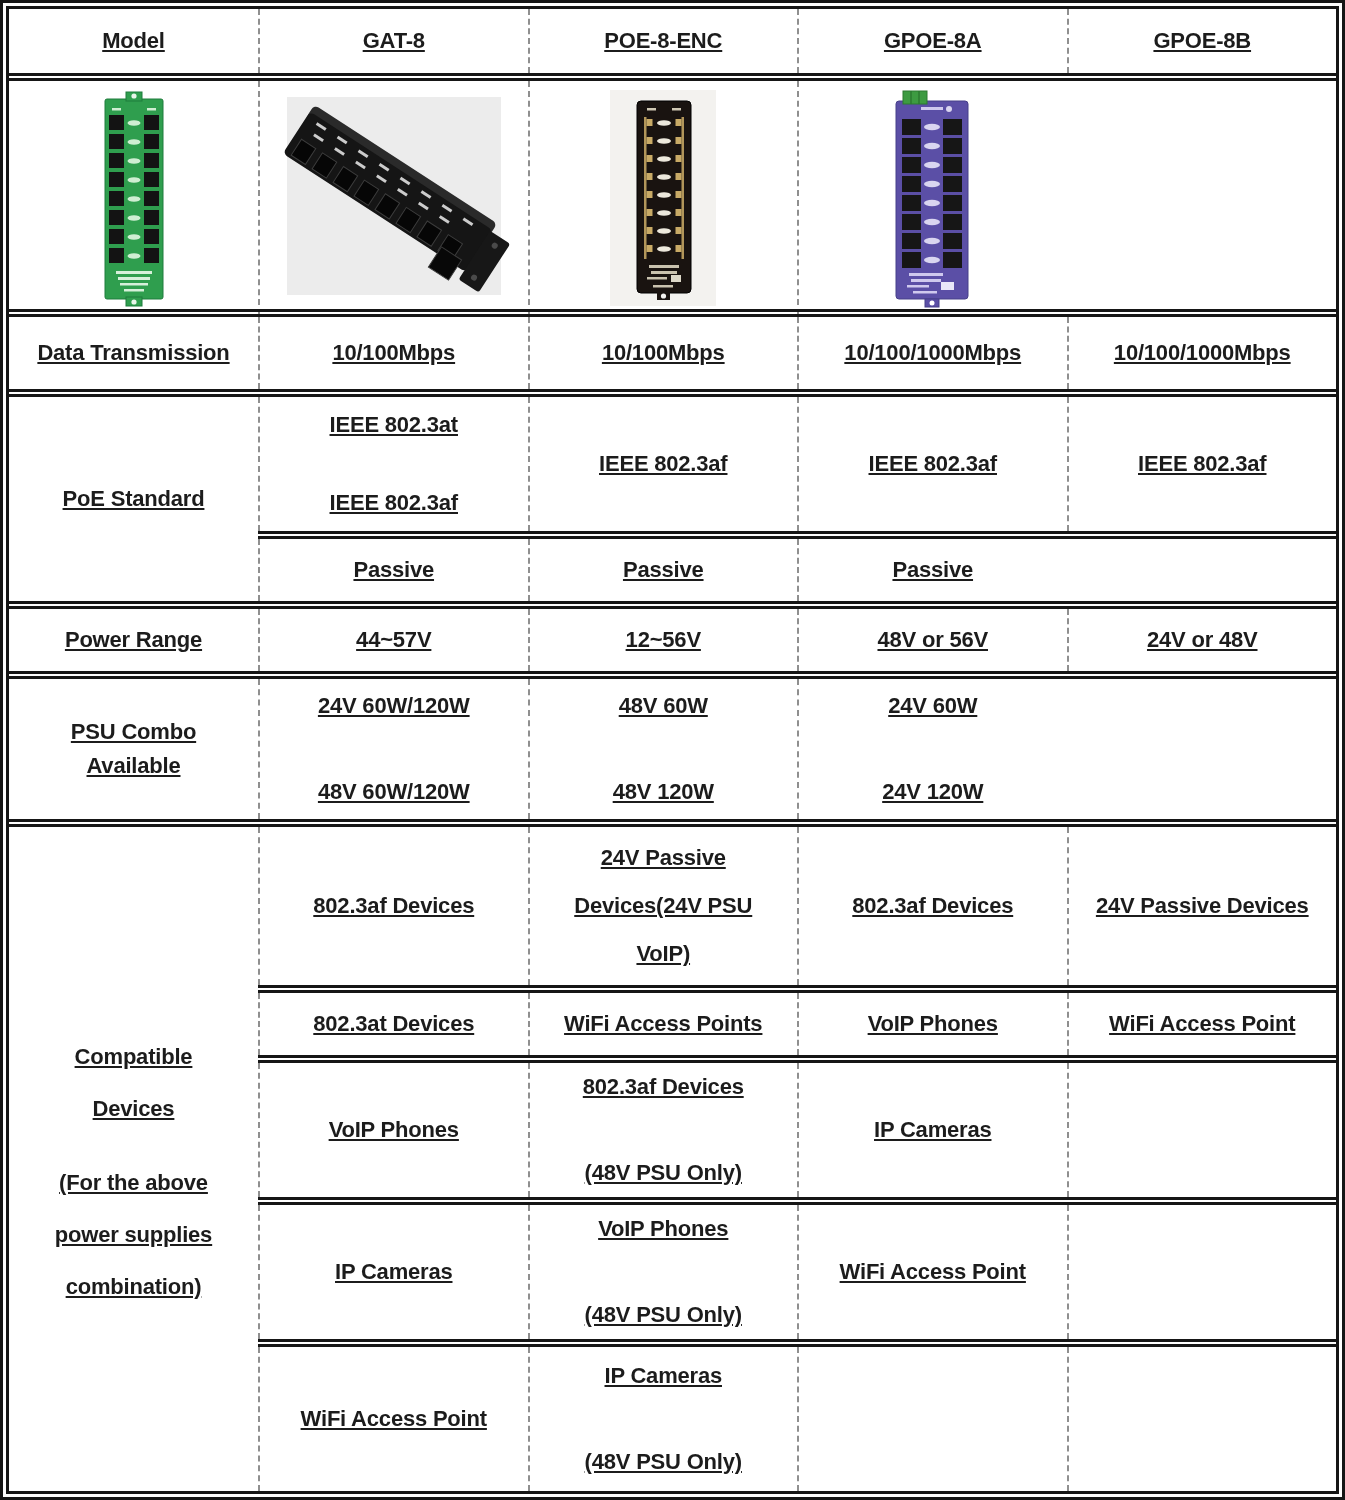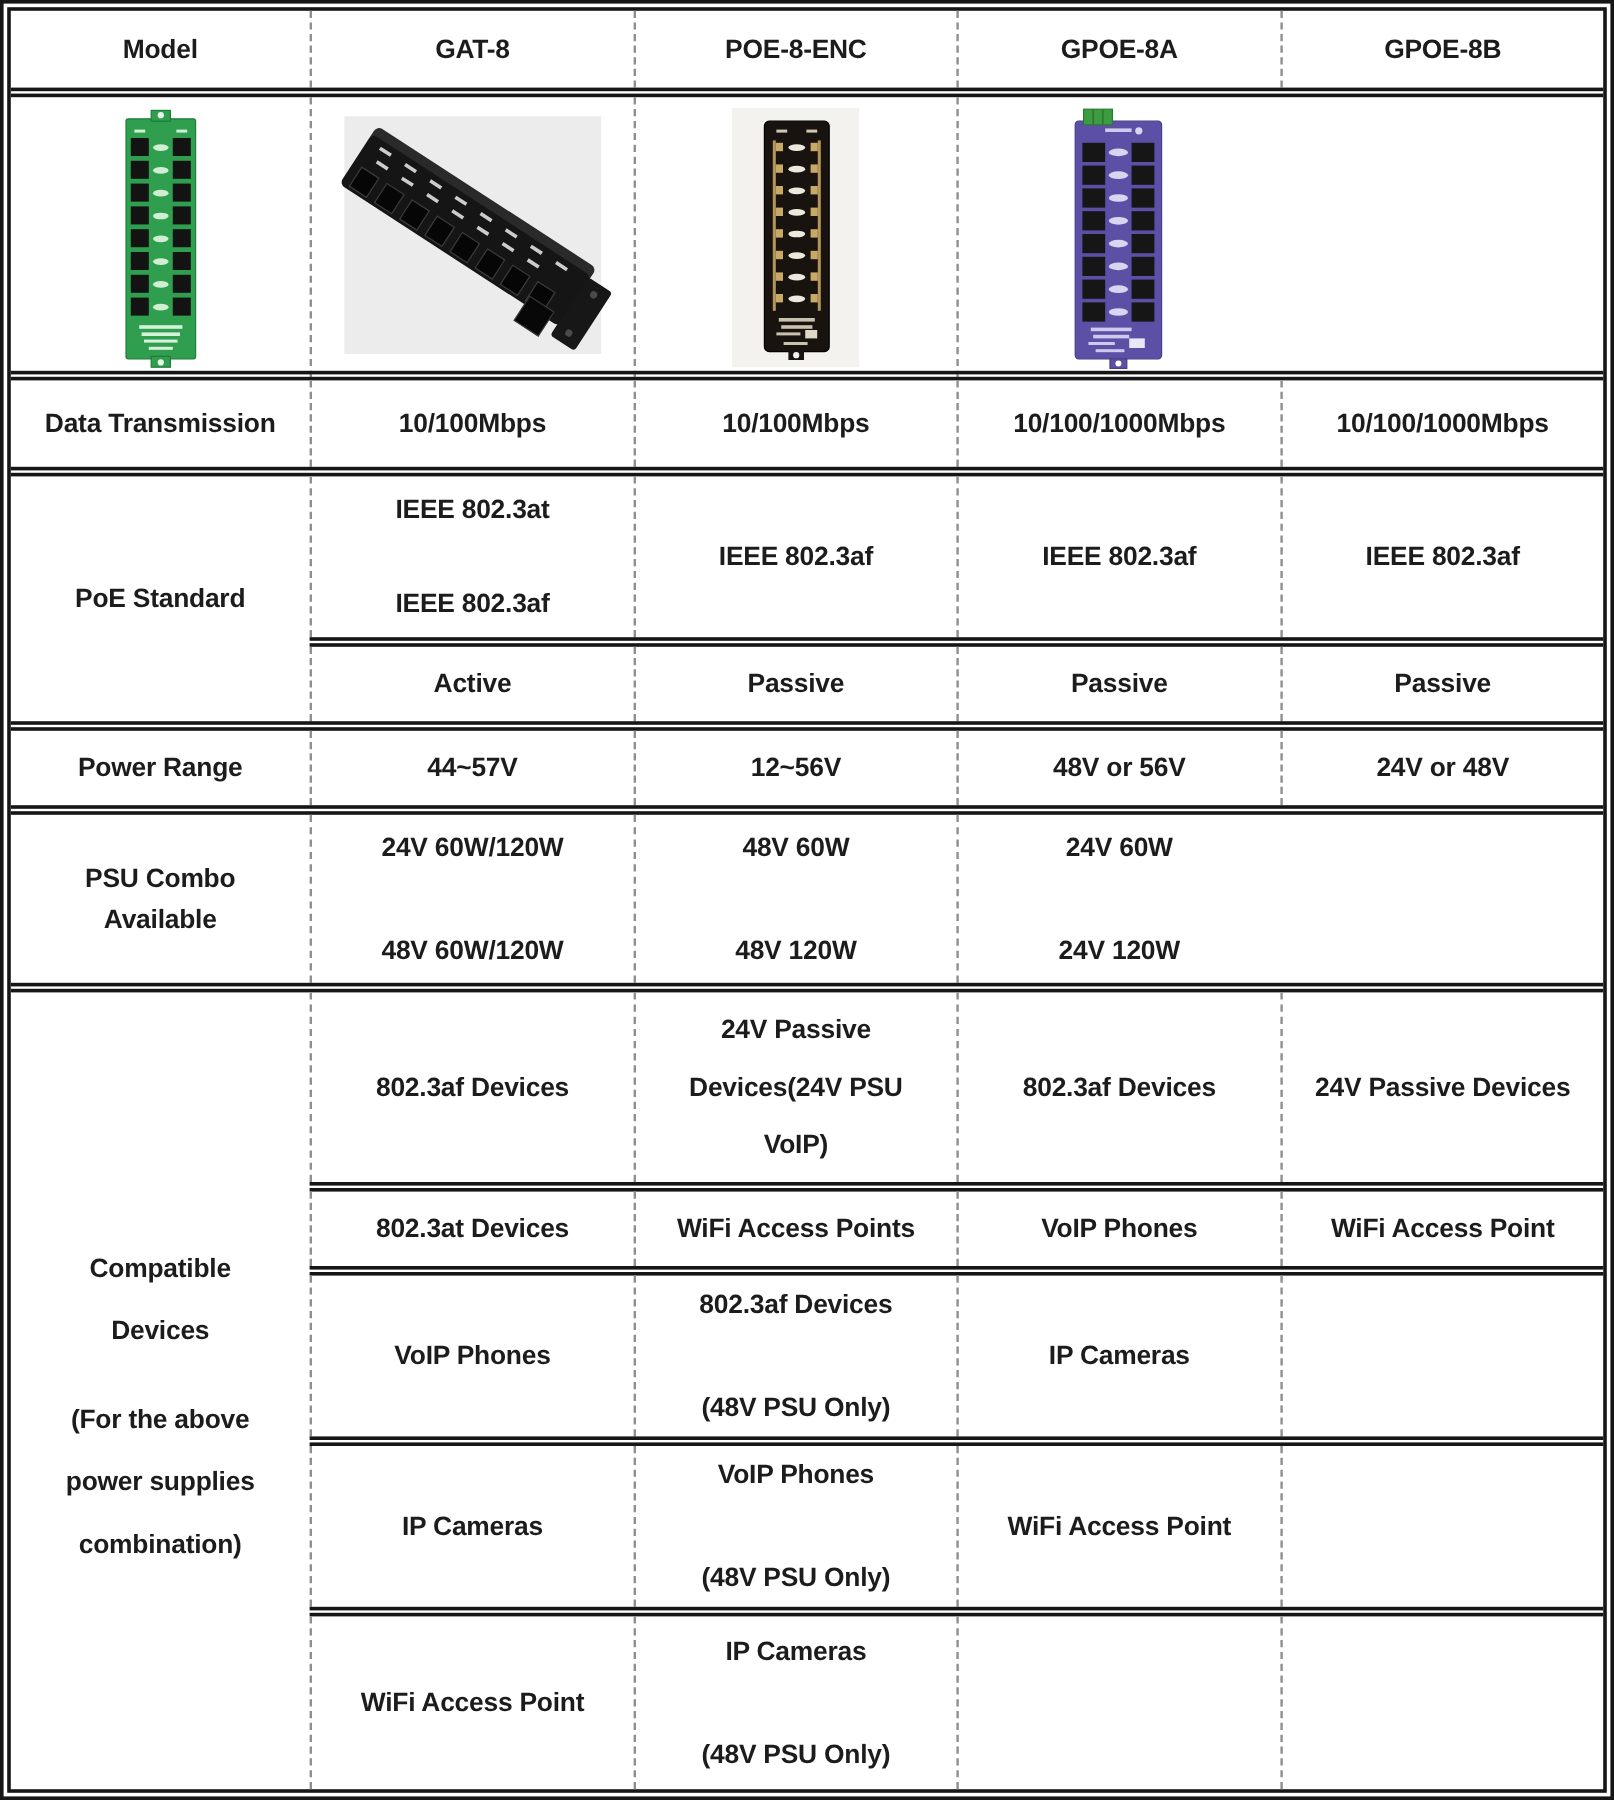--- a/index.html
+++ b/index.html
@@ -2,20 +2,21 @@
 <html><head>
 <meta charset="utf-8">
 <style>
   html,body{margin:0;padding:0;background:#fff;}
   .table{
     width:1345px;height:1500px;box-sizing:border-box;
     border:9px double #161616;background:#fff;
     display:flex;flex-direction:column;
     font-family:"Liberation Sans",sans-serif;font-weight:700;color:#1c1c1c;
     letter-spacing:-0.2px;
+    text-decoration:underline;
   }
   .hsep{flex:none;height:8px;box-sizing:border-box;border-top:3px solid #161616;border-bottom:3px solid #161616;}
   .row{flex:none;display:grid;grid-template-columns:249px repeat(4,1fr);}
   .cell{display:flex;flex-direction:column;align-items:center;justify-content:center;text-align:center;font-size:22px;box-sizing:border-box;padding:2px 6px;}
   .row .cell + .cell{border-left:2px dashed #8f8f8f;}
   .section{flex:none;display:flex;}
   .section .label-cell{flex:none;width:249px;box-sizing:border-box;}
   .section .right{flex:1;display:flex;flex-direction:column;min-width:0;}
   .subrow{flex:none;display:grid;grid-template-columns:repeat(4,1fr);}
   .subrow .cell{border-left:2px dashed #8f8f8f;}
@@ -276,23 +277,20 @@
         <div class="cell">
             <span>IEEE 802.3af</span>
           </div>
         <div class="cell">
             <span>IEEE 802.3af</span>
           </div>
       </div>
       <div class="hsep"></div>
       <div class="subrow grow">
         <div class="cell">
-            <span>Active</span>
-          </div>
-        <div class="cell">
             <span>Passive</span>
           </div>
         <div class="cell">
             <span>Passive</span>
           </div>
         <div class="cell">
             <span>Passive</span>
           </div>
       </div>
     </div>

